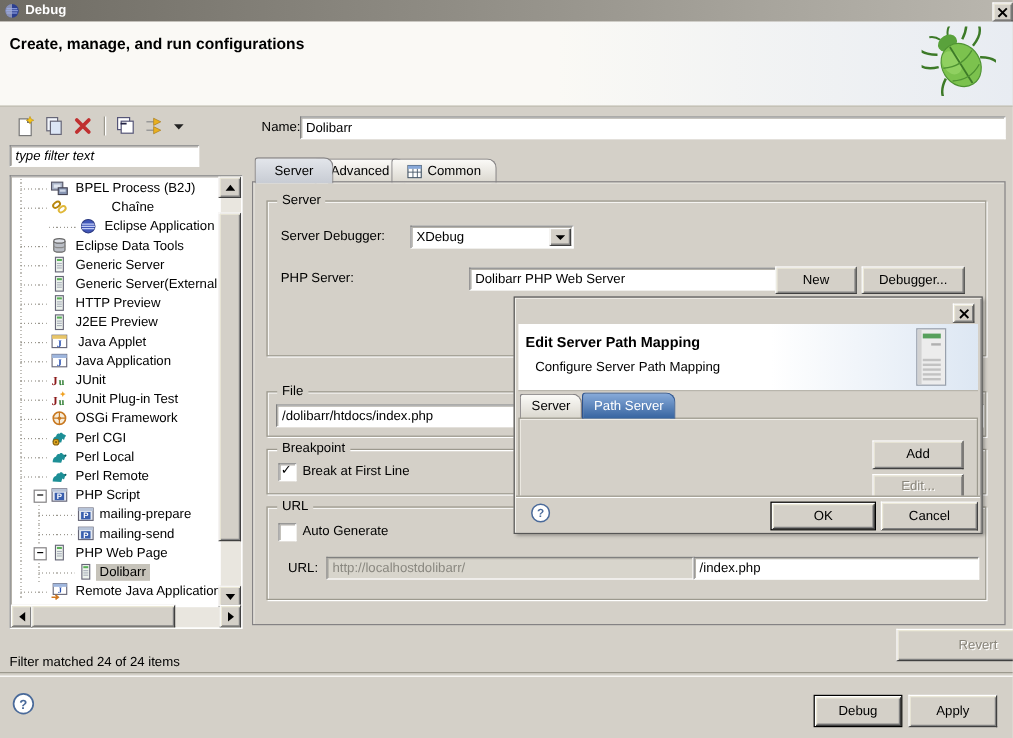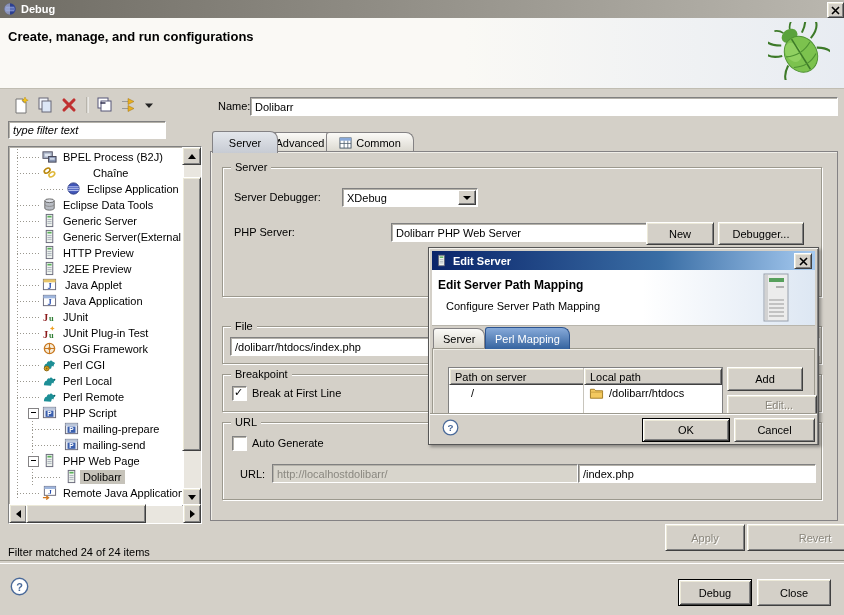--- a/index.html
+++ b/index.html
@@ -434,50 +434,37 @@
   <div class="cb" style="left:232px;top:436px;"></div>
   <div class="lbl" style="left:252px;top:437px;">Auto Generate</div>
   <div class="lbl" style="left:240px;top:468px;">URL:</div>
   <div class="field dis" style="left:272px;top:464px;width:296px;height:17px;">
     <span>http://localhostdolibarr/</span>
   </div>
   <div class="field" style="left:578px;top:464px;width:228px;height:17px;">
     <span>/index.php</span>
   </div>
 
-  <div class="btn disabled" style="left:665px;top:524px;width:78px;height:25px;">
-    <span>Apply</span>
-  </div>
   <div class="btn disabled" style="left:747px;top:524px;width:78px;height:25px;padding-left:28px;">
     <span>Revert</span>
   </div>
 
   <div class="abs" style="left:0;top:560px;width:844px;height:2px;border-top:1px solid #9c998e;border-bottom:1px solid #fff;"></div>
   <span class="ic abs" style="left:10px;top:577px;width:19px;height:19px;"><svg viewBox="0 0 19 19">
         <circle cx="9.5" cy="9.5" r="8.2" fill="#fff" stroke="#4a6a9a" stroke-width="1.4"></circle>
         <text x="9.5" y="13.5" text-anchor="middle" font-size="11" font-weight="bold" fill="#4a6a9a">?</text>
       </svg></span>
   <div class="btn default" style="left:678px;top:579px;width:72px;height:25px;">
     <span>Debug</span>
   </div>
   <div class="btn" style="left:757px;top:579px;width:72px;height:25px;">
-    <span>Close</span>
+    <span>Apply</span>
   </div>
 
   <div id="dlg">
-    <div id="dlg-title">
-      <span class="ic" style="width:13px;height:13px;margin:0 5px 0 3px;"><svg viewBox="0 0 16 16">
-            <rect x="4.5" y="1.5" width="7" height="13" fill="#eef3ee" stroke="#667"></rect>
-            <rect x="5.8" y="3" width="4.4" height="1.8" fill="#58b058"></rect>
-            <rect x="5.8" y="6.5" width="4.4" height="1" fill="#aab0bb"></rect>
-            <rect x="5.8" y="8.5" width="4.4" height="1" fill="#aab0bb"></rect>
-            <rect x="5.8" y="10.5" width="4.4" height="1" fill="#aab0bb"></rect>
-          </svg></span>
-      <span>Edit Server</span>
-    </div>
     <div class="btn" style="right:6px;top:5px;width:16px;height:14px;left:auto;">
       <span class="ic" style="width:9px;height:9px;"><svg viewBox="0 0 9 9">
             <path d="M1 1L8 8M8 1L1 8" stroke="#000" stroke-width="1.6"></path>
           </svg></span>
     </div>
     <div class="abs" style="left:3px;top:22px;right:3px;height:55px;background:linear-gradient(90deg,#fff 55%,#dde7f3);border-bottom:1px solid #b8b5ac;"></div>
     <div class="lbl" style="left:9px;top:30px;font-weight:bold;font-size:12px;">Edit Server Path Mapping</div>
     <div class="lbl" style="left:17px;top:52px;">Configure Server Path Mapping</div>
     <span class="ic abs" style="left:330px;top:25px;width:34px;height:50px;"><svg viewBox="0 0 34 50">
           <rect x="5" y="1" width="24" height="47" fill="#ececec" stroke="#98a0ac"></rect>
@@ -488,46 +475,29 @@
           <rect x="10" y="30" width="15" height="2" fill="#c2c2c2"></rect>
           <rect x="10" y="34" width="15" height="2" fill="#c2c2c2"></rect>
           <rect x="10" y="38" width="15" height="2" fill="#c2c2c2"></rect>
           <rect x="10" y="42" width="15" height="2" fill="#c2c2c2"></rect>
         </svg></span>
 
     <div class="dtab" style="left:4px;top:80px;">
       <span>Server</span>
     </div>
     <div class="dtab sel" style="left:56px;top:79px;">
-      <span>Perl Mapping</span>
+      <span>Path Server</span>
     </div>
     <div class="abs" style="left:3px;top:100px;right:3px;height:65px;border:1px solid #9c998e;box-shadow:inset 1px 1px 0 #f0eee8;"></div>
 
-    <div class="abs" style="left:19px;top:119px;width:273px;height:46px;background:#fff;border:1px solid #808080;overflow:hidden;">
-      <div class="table-hdr" style="position:absolute;left:0;top:0;width:125px;height:15px;">
-        <span>Path on server</span>
-      </div>
-      <div class="table-hdr" style="position:absolute;left:135px;top:0;width:126px;height:15px;">
-        <span>Local path</span>
-      </div>
-      <div class="abs" style="left:0;top:17px;width:271px;height:17px;">
-        <span class="lbl" style="left:22px;top:2px;">/</span>
-        <span class="ic abs" style="left:140px;top:1px;width:15px;height:14px;"><svg viewBox="0 0 16 15">
-              <path d="M1.5 3.5h4.2l1.5 1.6h7.3v8H1.5z" fill="#f3c95f" stroke="#a07820"></path>
-              <path d="M1.5 6.6h13" stroke="#caa040"></path>
-            </svg></span>
-        <span class="lbl" style="left:160px;top:2px;">/dolibarr/htdocs</span>
-        <span class="abs" style="left:134px;top:-17px;width:1px;height:64px;background:#c8c5bc;"></span>
-      </div>
-    </div>
 
     <div class="btn" style="left:298px;top:119px;width:74px;height:22px;">
       <span>Add</span>
     </div>
-    <div class="btn disabled" style="left:298px;top:147px;width:74px;height:22px;align-items:flex-start;padding-left:14px;">
+    <div class="btn disabled" style="left:298px;top:147px;width:74px;height:22px;align-items:flex-start;">
       <span style="margin-top:3px;">Edit...</span>
     </div>
 
     <div class="abs" style="left:1px;right:1px;top:165px;height:30px;background:#d4d0c8;border-top:1px solid #9c998e;box-shadow:inset 0 1px 0 #fff;"></div>
     <span class="ic abs" style="left:13px;top:171px;width:17px;height:17px;"><svg viewBox="0 0 19 19">
           <circle cx="9.5" cy="9.5" r="8.2" fill="#fff" stroke="#4a6a9a" stroke-width="1.4"></circle>
           <text x="9.5" y="13.5" text-anchor="middle" font-size="11" font-weight="bold" fill="#4a6a9a">?</text>
         </svg></span>
     <div class="btn default" style="left:213px;top:170px;width:86px;height:22px;">
       <span>OK</span>

